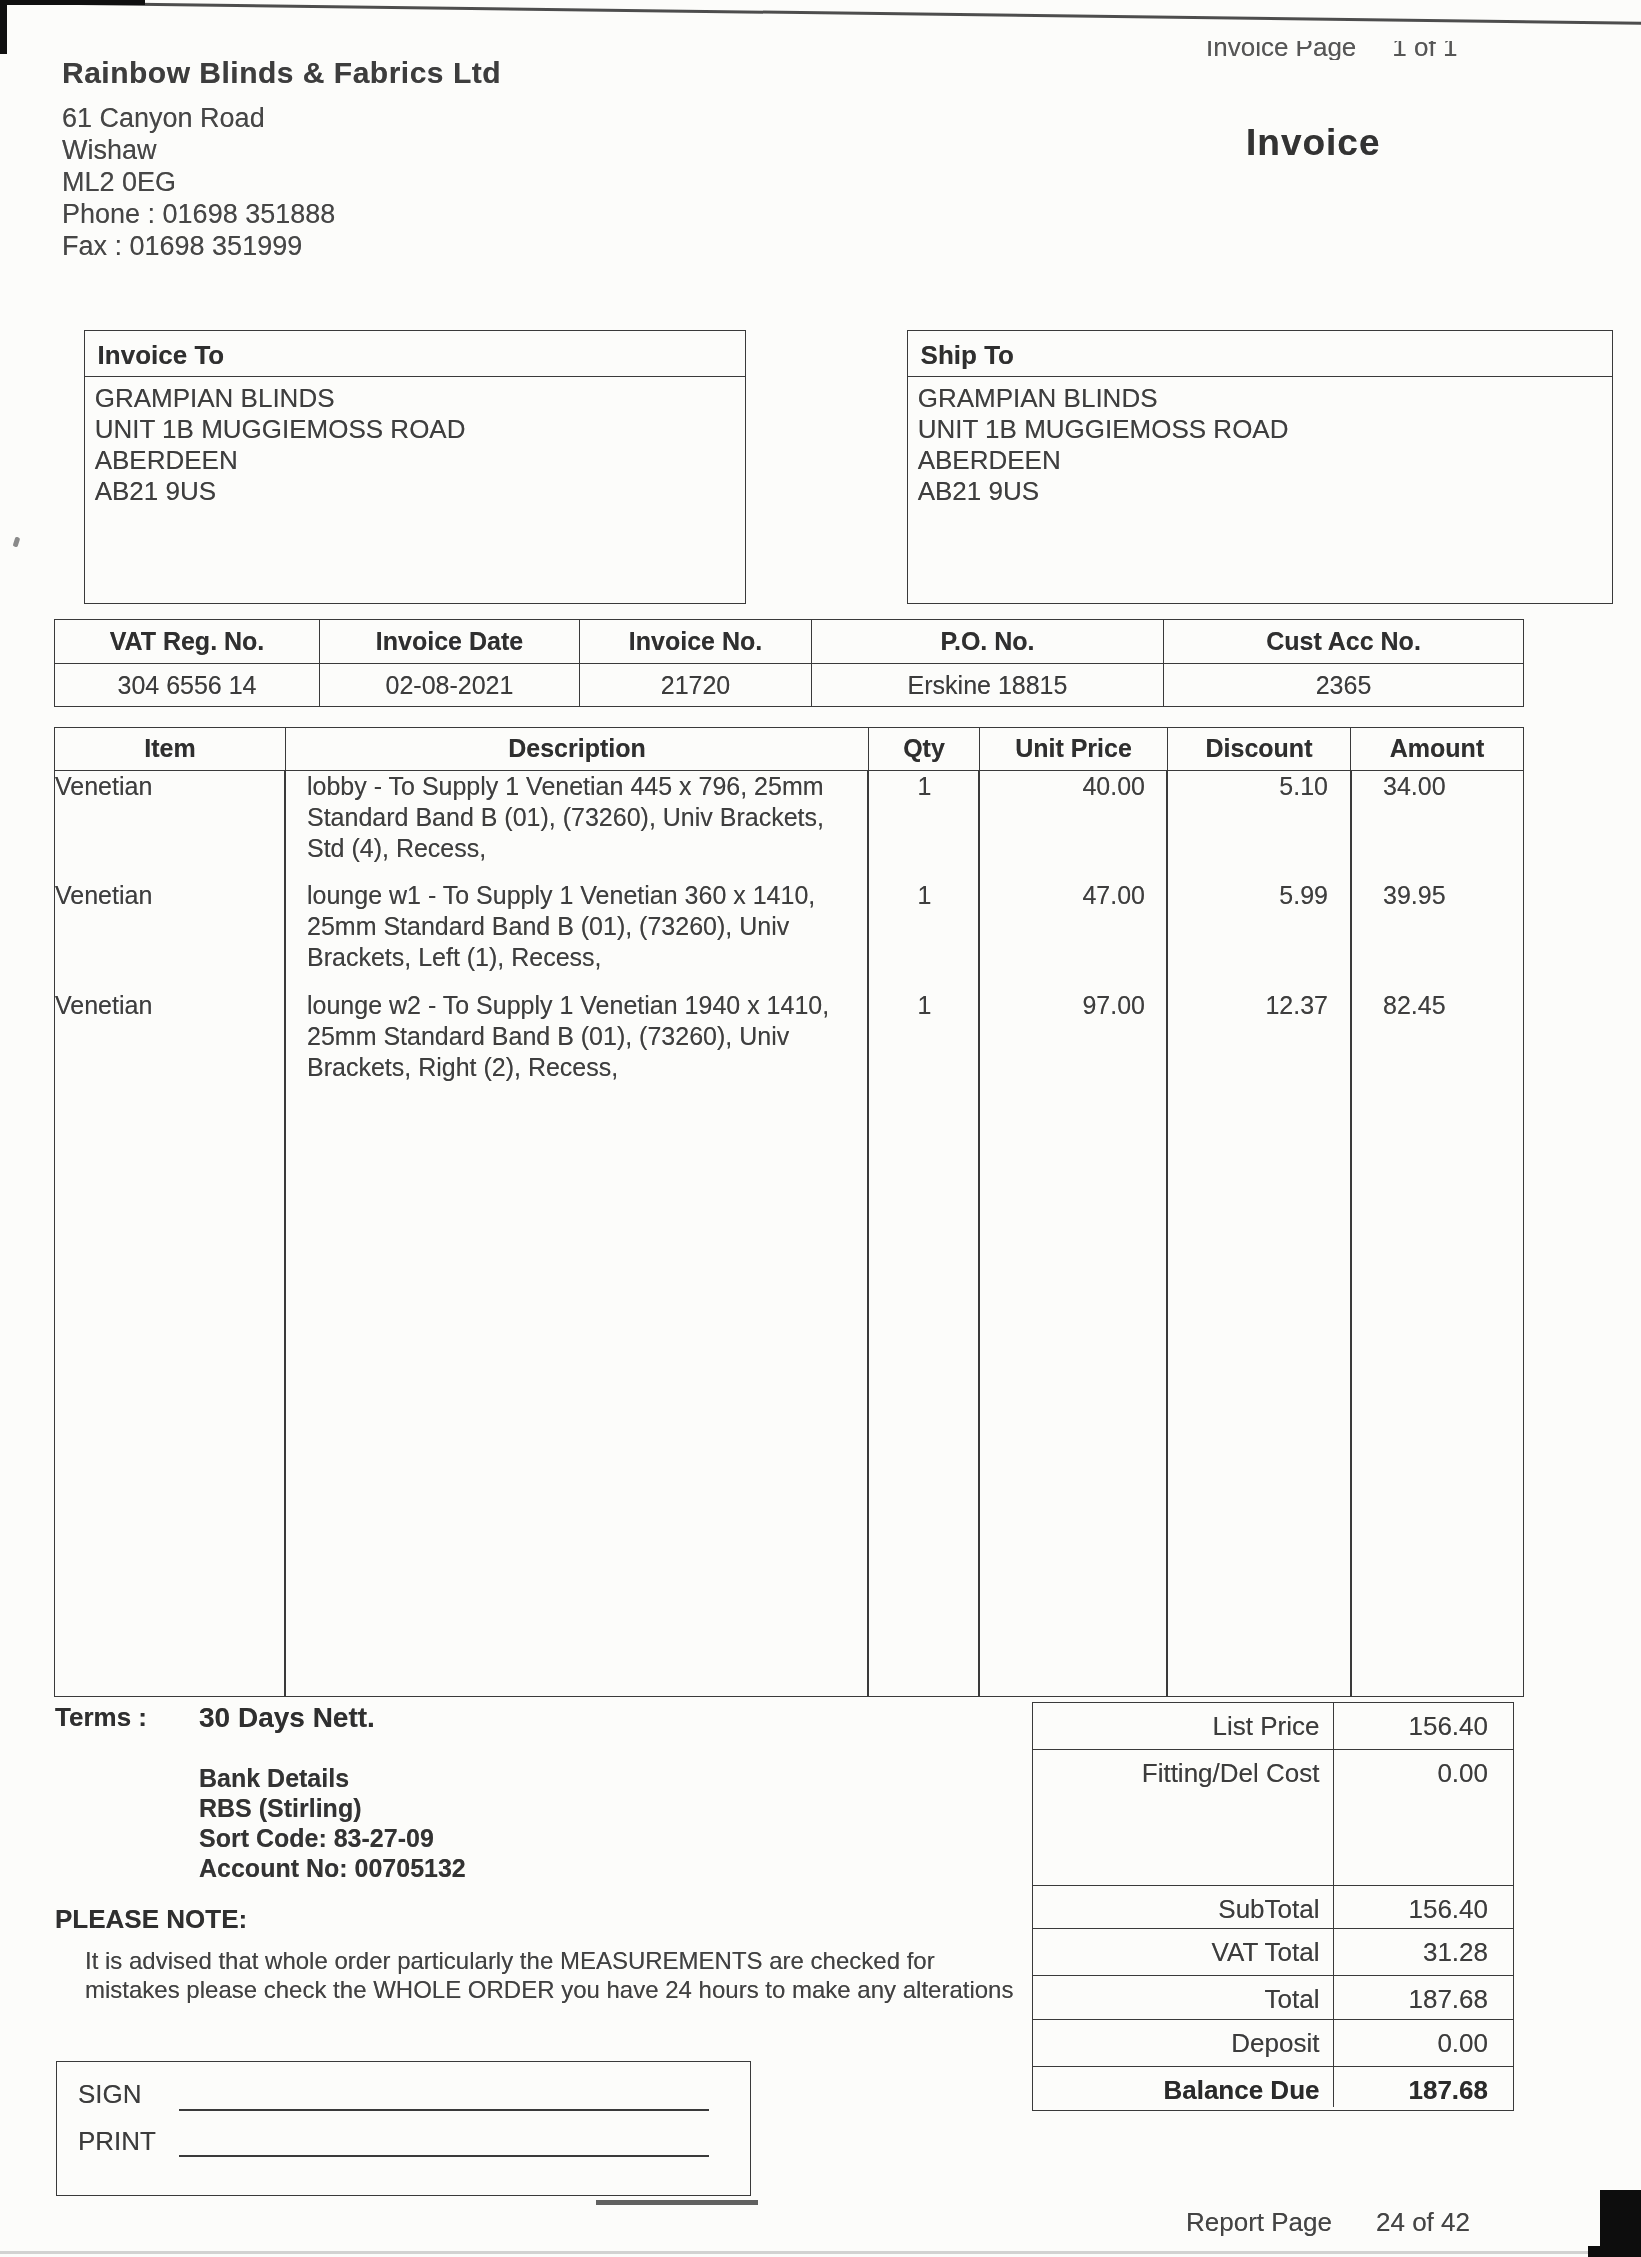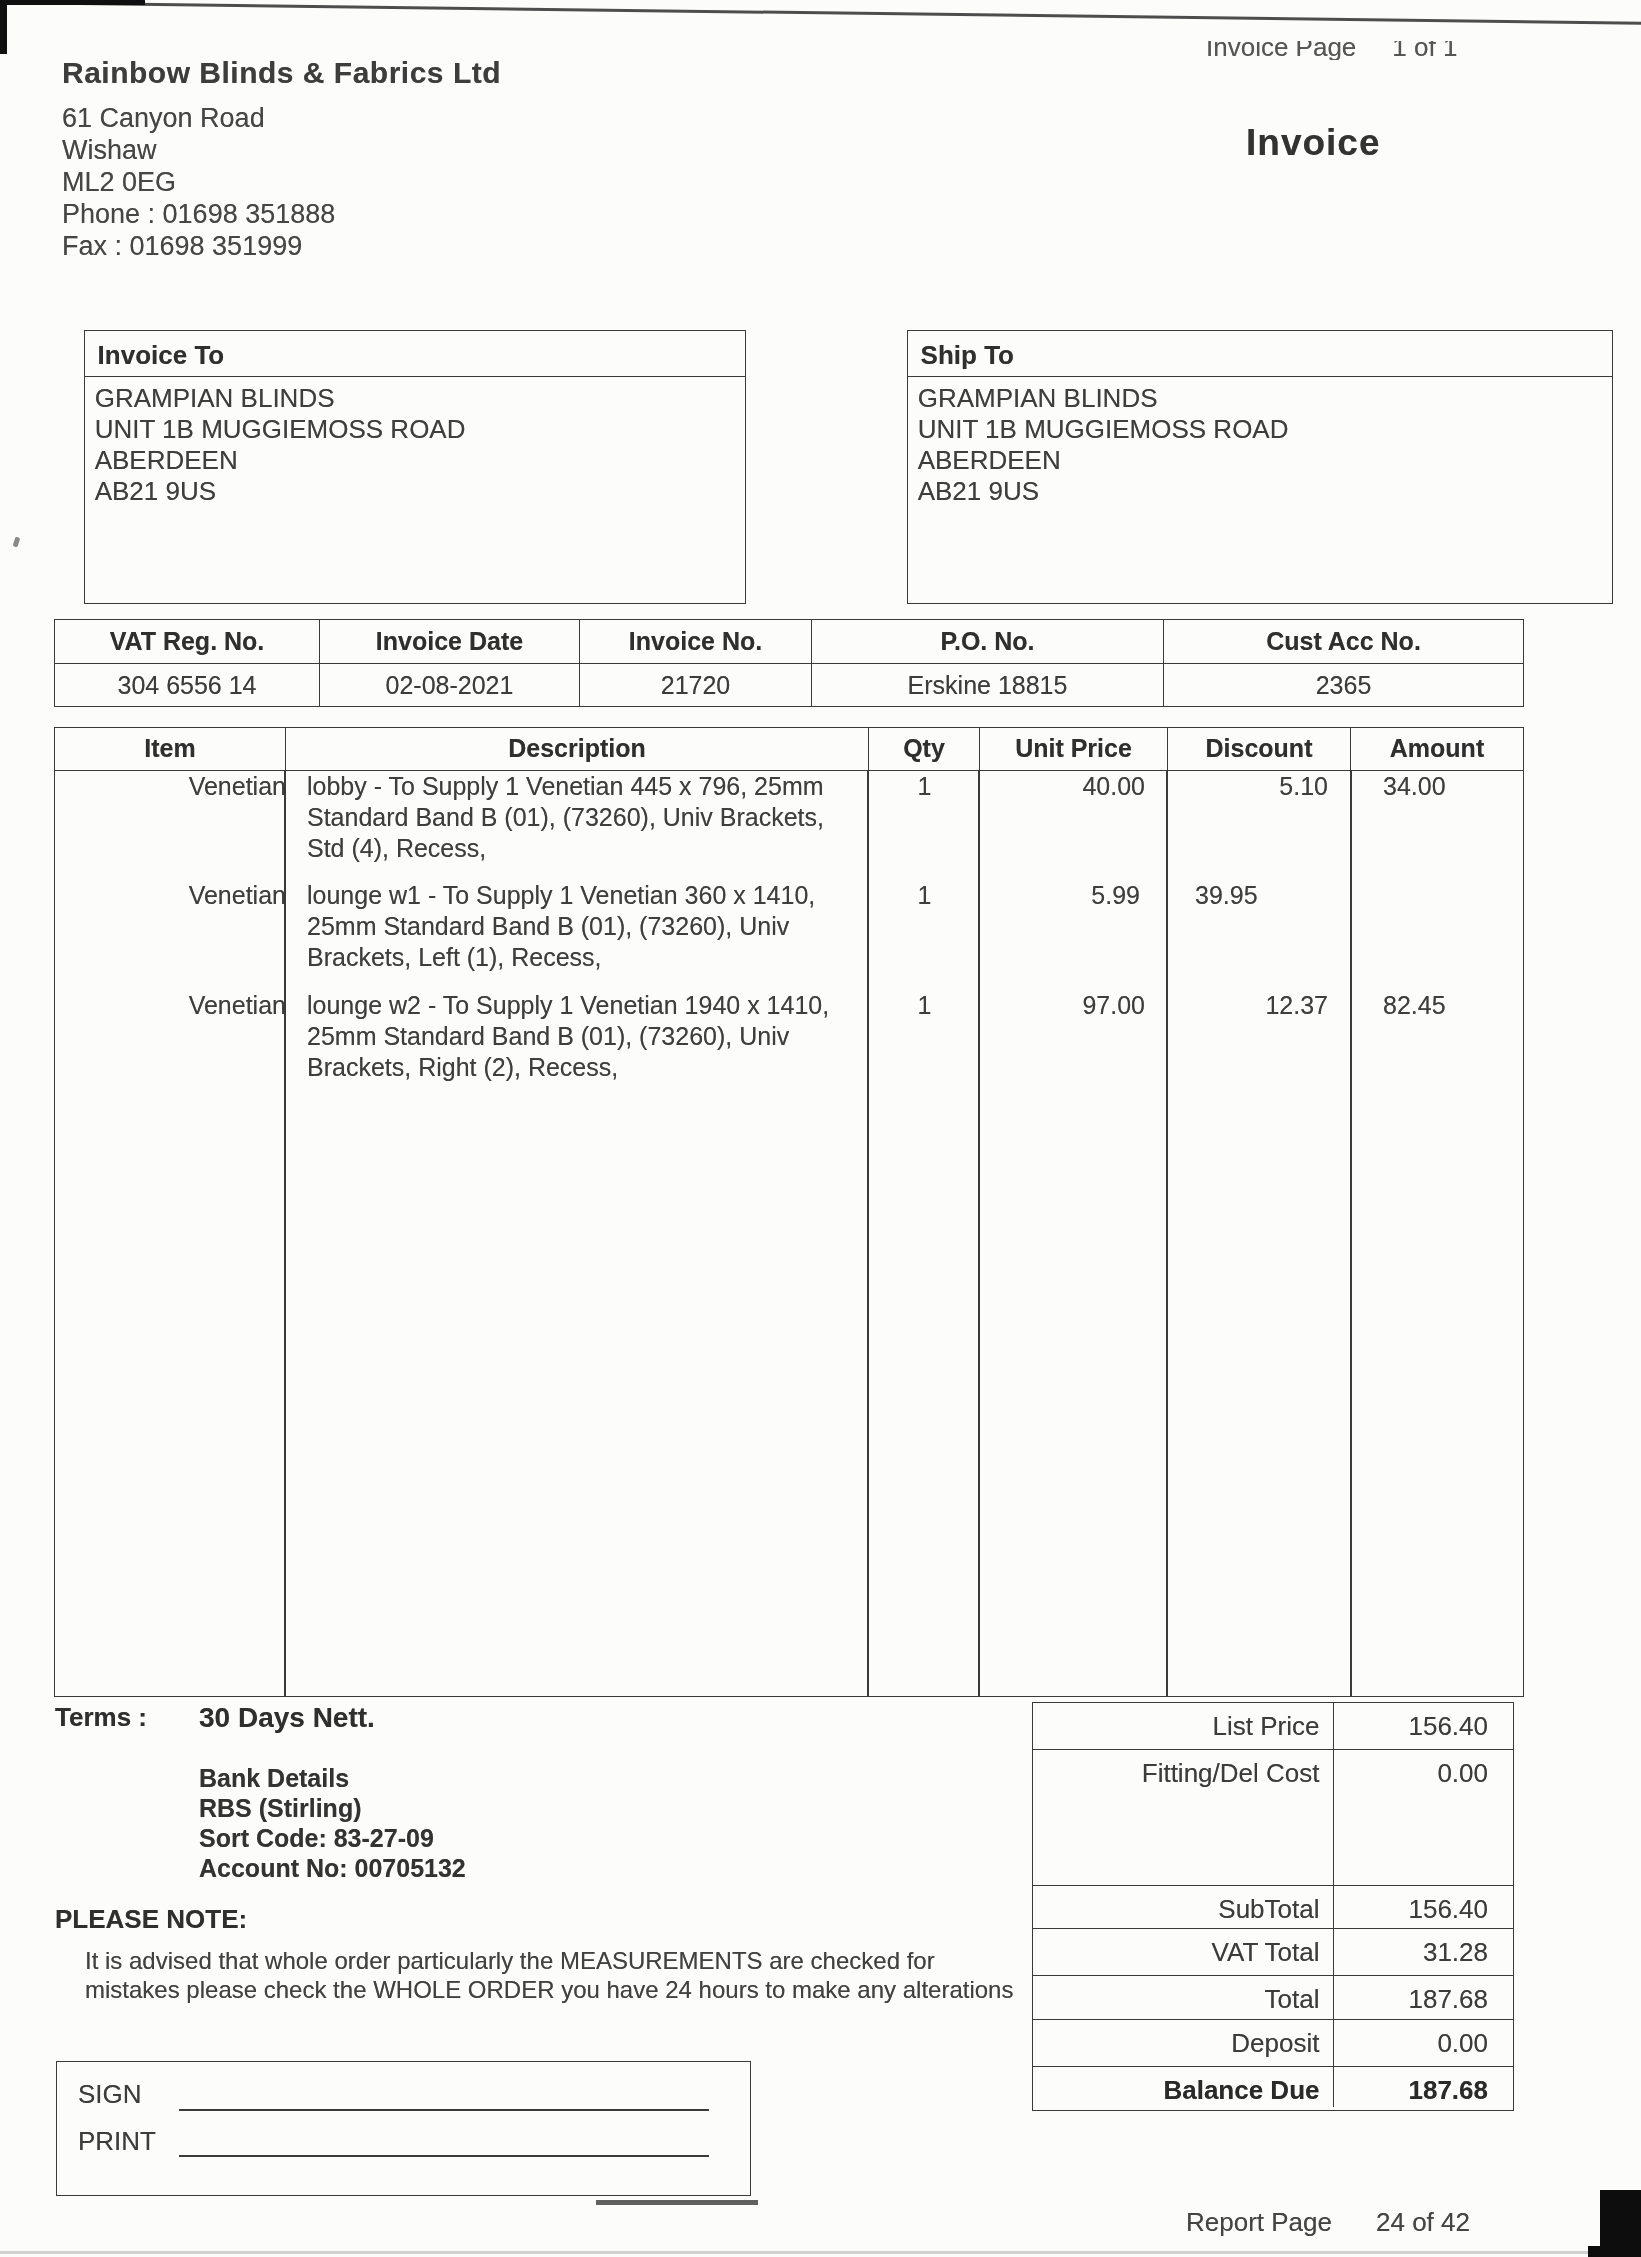--- a/index.html
+++ b/index.html
@@ -40,21 +40,21 @@
   
   .items-table { left:54px; top:727px; width:1470px; height:970px; }
   .it-header { display:flex; height:43px; border-bottom:1.9px solid #3a3a3a; box-sizing:border-box; }
   .it-hcell { box-sizing:border-box; border-right:1.9px solid #3a3a3a; text-align:center; font-weight:700; color:#2f2f2f; font-size:25px; line-height:41px; }
   .it-hcell:last-child { border-right:none; }
   .ic1{width:231px}.ic2{width:583px}.ic3{width:111px}.ic4{width:188px}.ic5{width:183px}.ic6{flex:1}
   .it-body { position:absolute; left:0; right:0; top:43px; bottom:0; }
   .col-line { position:absolute; top:0; bottom:0; width:1.9px; background:#3a3a3a; }
   .it-row { display:flex; margin-bottom:16.4px; font-size:25px; line-height:31px; color:#3e3e3e; }
   .it-row:first-child { margin-top:14.5px; }
-  .it-cell-item { width:231px; text-align:right; }
+  .it-cell-item { width:231px; text-align:left; }
   .it-cell-desc { width:583px; box-sizing:border-box; padding:0 21px; }
   .it-cell-qty { width:111px; text-align:center; }
   .it-cell-price { width:188px; box-sizing:border-box; text-align:right; padding-right:23px; }
   .it-cell-disc { width:183px; box-sizing:border-box; text-align:right; padding-right:23px; }
   .it-cell-amt { flex:1; box-sizing:border-box; padding-right:21px;margin-left:32px; }
 
   
   .terms-label { left:55px; top:1702px; font-size:26px; font-weight:700; color:#2f2f2f; }
   .terms-value { left:199px; top:1702px; font-size:28px; font-weight:700; color:#2f2f2f; }
   .bank-block { left:199px; top:1763px; font-size:25px; line-height:30px; font-weight:700; color:#333; }
@@ -181,20 +181,21 @@
         <div class="it-cell-qty">1</div>
         <div class="it-cell-price">40.00</div>
         <div class="it-cell-disc">5.10</div>
         <div class="it-cell-amt">34.00</div>
       </div>
 
       <div class="it-row">
         <div class="it-cell-item">Venetian</div>
         <div class="it-cell-desc">lounge w1 -  To Supply 1 Venetian  360 x 1410, 25mm Standard Band B (01), (73260), Univ Brackets, Left (1), Recess,</div>
         <div class="it-cell-qty">1</div>
+        <div class="it-cell-price">47.00</div>
         <div class="it-cell-disc">5.99</div>
         <div class="it-cell-amt">39.95</div>
       </div>
 
       <div class="it-row">
         <div class="it-cell-item">Venetian</div>
         <div class="it-cell-desc">lounge w2 -  To Supply 1 Venetian  1940 x 1410, 25mm Standard Band B (01), (73260), Univ Brackets, Right (2), Recess,</div>
         <div class="it-cell-qty">1</div>
         <div class="it-cell-price">97.00</div>
         <div class="it-cell-disc">12.37</div>

